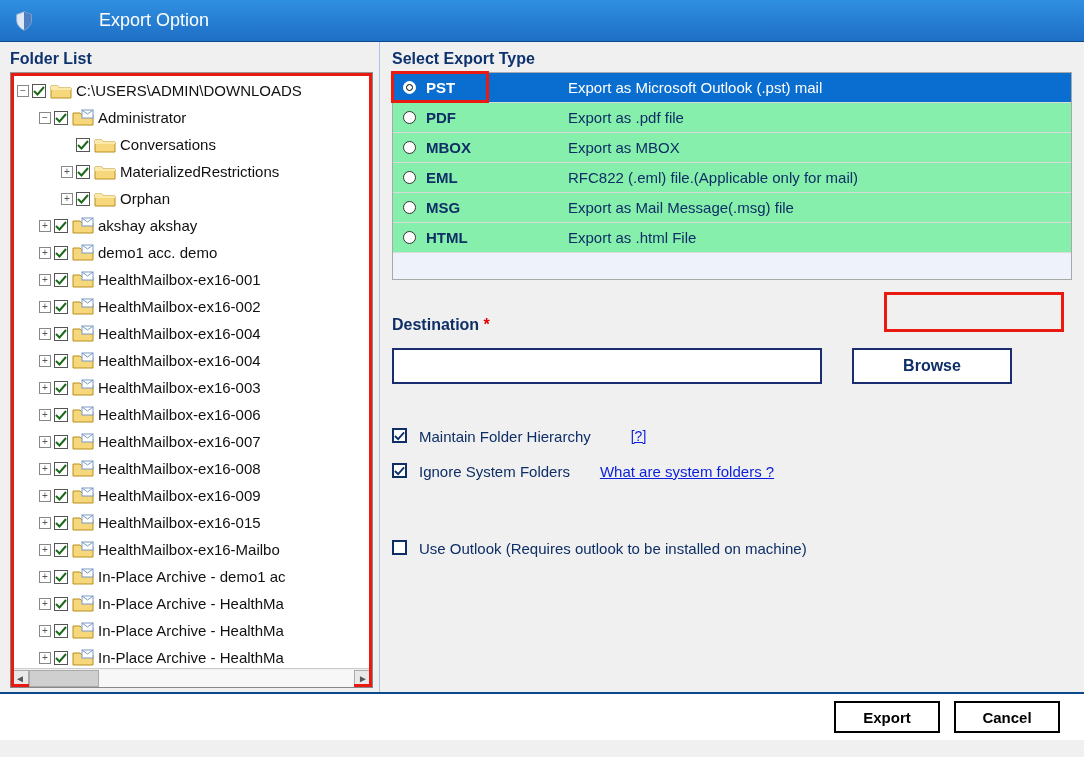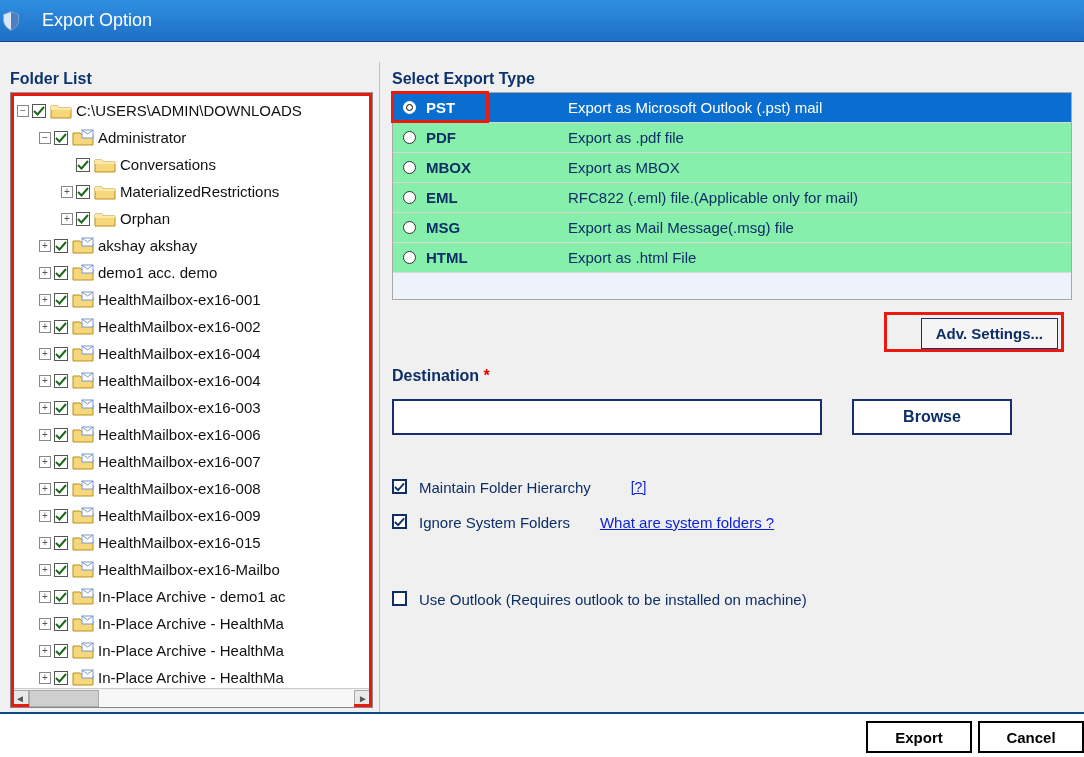--- a/index.html
+++ b/index.html
@@ -1,23 +1,23 @@
 <!DOCTYPE html>
 <html><head>
 <meta charset="utf-8">
 <style>
   * { box-sizing: border-box; margin: 0; padding: 0; font-family: "Segoe UI", Tahoma, sans-serif; }
   body { width: 1084px; height: 757px; background: #f0f0f0; overflow: hidden; font-size: 14px; }
 
-  .titlebar { background: linear-gradient(#2F8FE0,#1E6FC5); height: 42px; display:flex; align-items:center; padding: 0 0; color:#fff; border-bottom:1px solid #0a4a8a;}
+  .titlebar { background: linear-gradient(#2F8FE0,#1E6FC5); height: 42px; display:flex; align-items:center; padding: 0 13px; color:#fff; border-bottom:1px solid #0a4a8a;gap:44px;}
   .titlebar .shield { width:22px; height:22px; margin-right:20px; display:inline-block; }
   .titlebar .shield svg { width:22px; height:22px; }
   .titlebar .title { font-size:18px; font-weight:500; }
 
-  .content { display:flex; height: 650px; margin-top: 20px; }
+  .content { display:flex; height: 650px; }
   .left { width: 380px; border-right:1px solid #a9c6e6; padding: 8px 6px 4px 10px; display:flex; flex-direction:column; }
   .section-title { color:#0d326e; font-size:16px; font-weight:600; margin-bottom:4px; }
   .treewrap { border:1px solid #888; border-top-color:#999; flex:1; overflow:hidden; position:relative; background:#fff; }
   .highlight-box { position:absolute; inset:0; border:3px solid #ea1a10; pointer-events:none; }
   .tree { height: calc(100% - 19px); overflow:hidden; padding:4px 0 0 0; }
   .hscroll { height:19px; border-top:1px solid #ccc; background:#f0f0f0; display:flex; align-items:center; }
   .hscroll .arrow { width:18px; height:17px; border:1px solid #aaa; background:#e9e9e9; display:flex; align-items:center; justify-content:center; font-size:10px; color:#555; }
   .hscroll .track { flex:1; height:17px; background:#f7f7f7; position:relative; }
   .hscroll .thumb { position:absolute; left:0; top:0; height:17px; width:70px; background:#cfcfcf; border:1px solid #aaa; }
 
@@ -59,21 +59,21 @@
 
   .checkline { display:flex; margin-top:44px; font-size:15px; color:#0e2e66;}
   .checkline + .checkline { margin-top:18px; }
   .checkline.gap-top { margin-top:60px; }
   .cb { width:15px; height:15px; border:2px solid #0e2e66; background:#fff; margin-right:12px; display:flex; align-items:center; justify-content:center; cursor:pointer;}
   .cb svg { width:12px; height:12px; display:none;}
   .cb.checked svg { display:block; }
   .link { color:#0b1fd9; text-decoration:underline; cursor:pointer; margin-left:30px;}
   .help { color:#0b1fd9; text-decoration:underline; cursor:pointer; margin-left:40px; font-size:14px;}
 
-  .footer { height:48px; border-top:2px solid #0a4a8a; background:#fff; display:flex; justify-content:flex-end; align-items:center; padding-right:0; gap:6px;}
+  .footer { height:48px; border-top:2px solid #0a4a8a; background:#fff; display:flex; justify-content:flex-end; align-items:center; padding-right:24px; gap:14px;}
   .footer button { width:106px; height:32px; border:2px solid #000; background:#fff; font-size:15px; font-weight:600; cursor:pointer;}
 
   .folder-svg { width:22px; height:17px; }
 </style>
 </head>
 <body>
 
 <div class="titlebar">
   <span class="shield">
     <svg viewBox="0 0 24 24">
@@ -473,21 +473,20 @@
             <span class="radio"></span>
             <span>HTML</span>
           </div>
           <div class="desc">Export as .html File</div>
         </div>
         <div class="spacer-row"></div>
       </div>
     <div class="pst-highlight" style="left:11px; top:29px; width:98px; height:32px;"></div>
 
     <div class="adv-wrap">
-      <button class="adv-btn">Adv. Settings...</button>
       <div class="adv-highlight"></div>
     </div>
 
     <div class="dest-label">
       <span>Destination</span> <span class="star">*</span>
     </div>
     <div class="dest-row">
       <input class="dest-input" value="" style="">
       <button class="browse-btn">Browse</button>
     </div>

